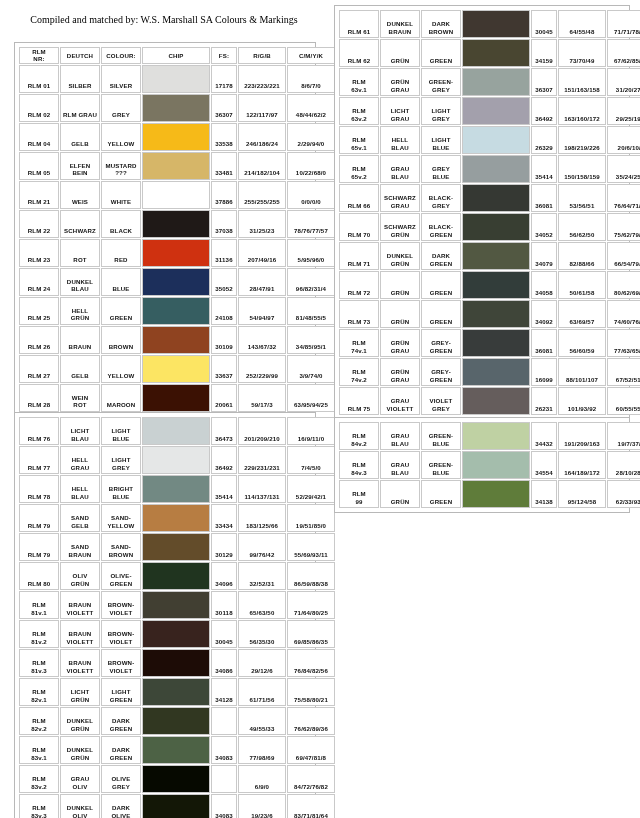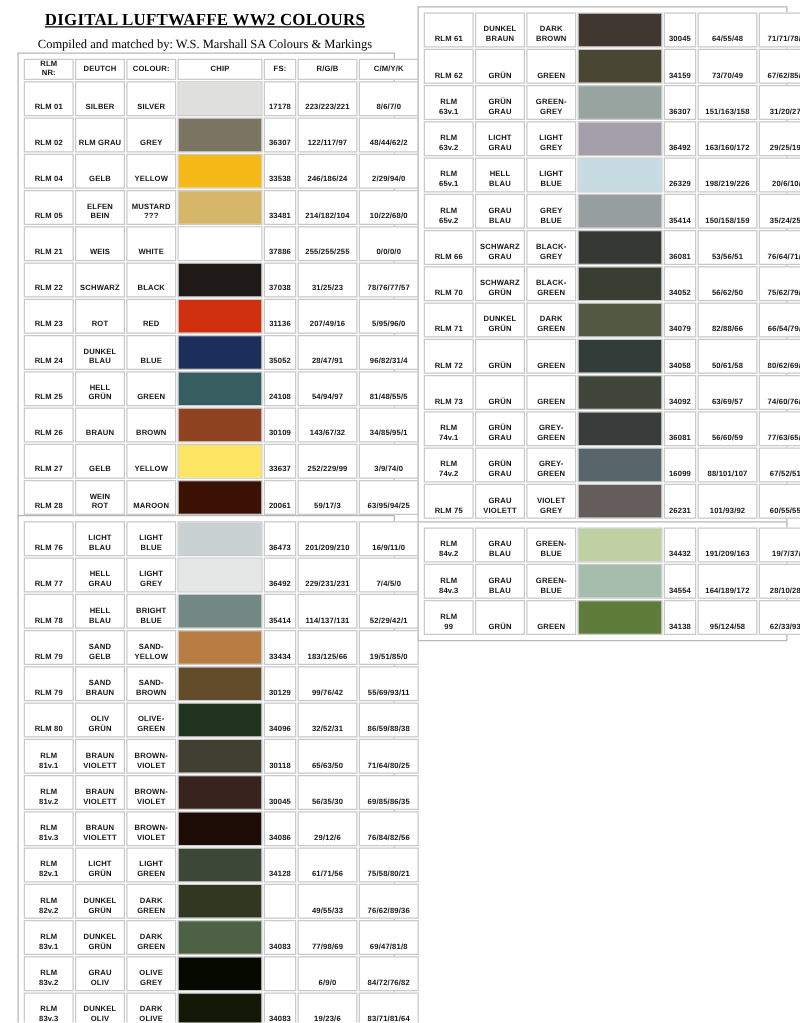--- a/index.html
+++ b/index.html
@@ -108,21 +108,20 @@
 
   td.c-fs { vertical-align: bottom; }
   .two-line { display: block; }
 </style>
 </head>
 <body>
 
 <div class="page">
 
   <div class="title-block">
-    <div class="doc-title">DIGITAL LUFTWAFFE WW2 COLOURS</div>
     <div class="doc-subtitle">Compiled and matched by: W.S. Marshall SA Colours &amp; Markings</div>
   </div>
 
   <div class="tbl-wrap" id="tbl-a">
       <table class="rlm">
         <colgroup>
           <col class="w-nr">
           <col class="w-de">
           <col class="w-col">
           <col class="w-chip">

